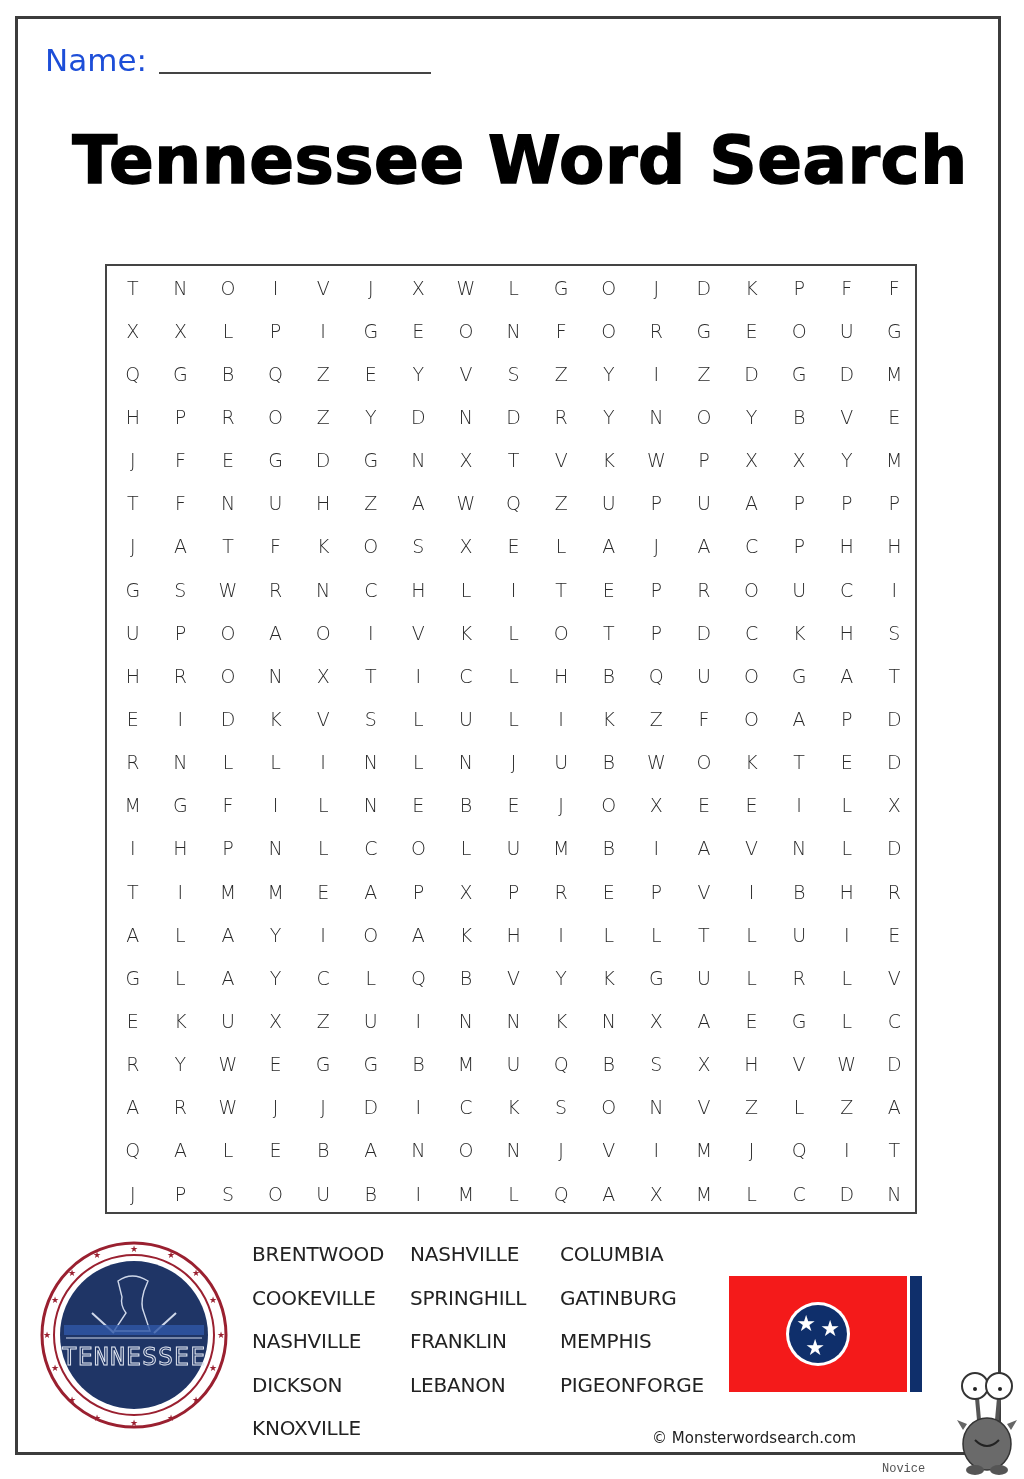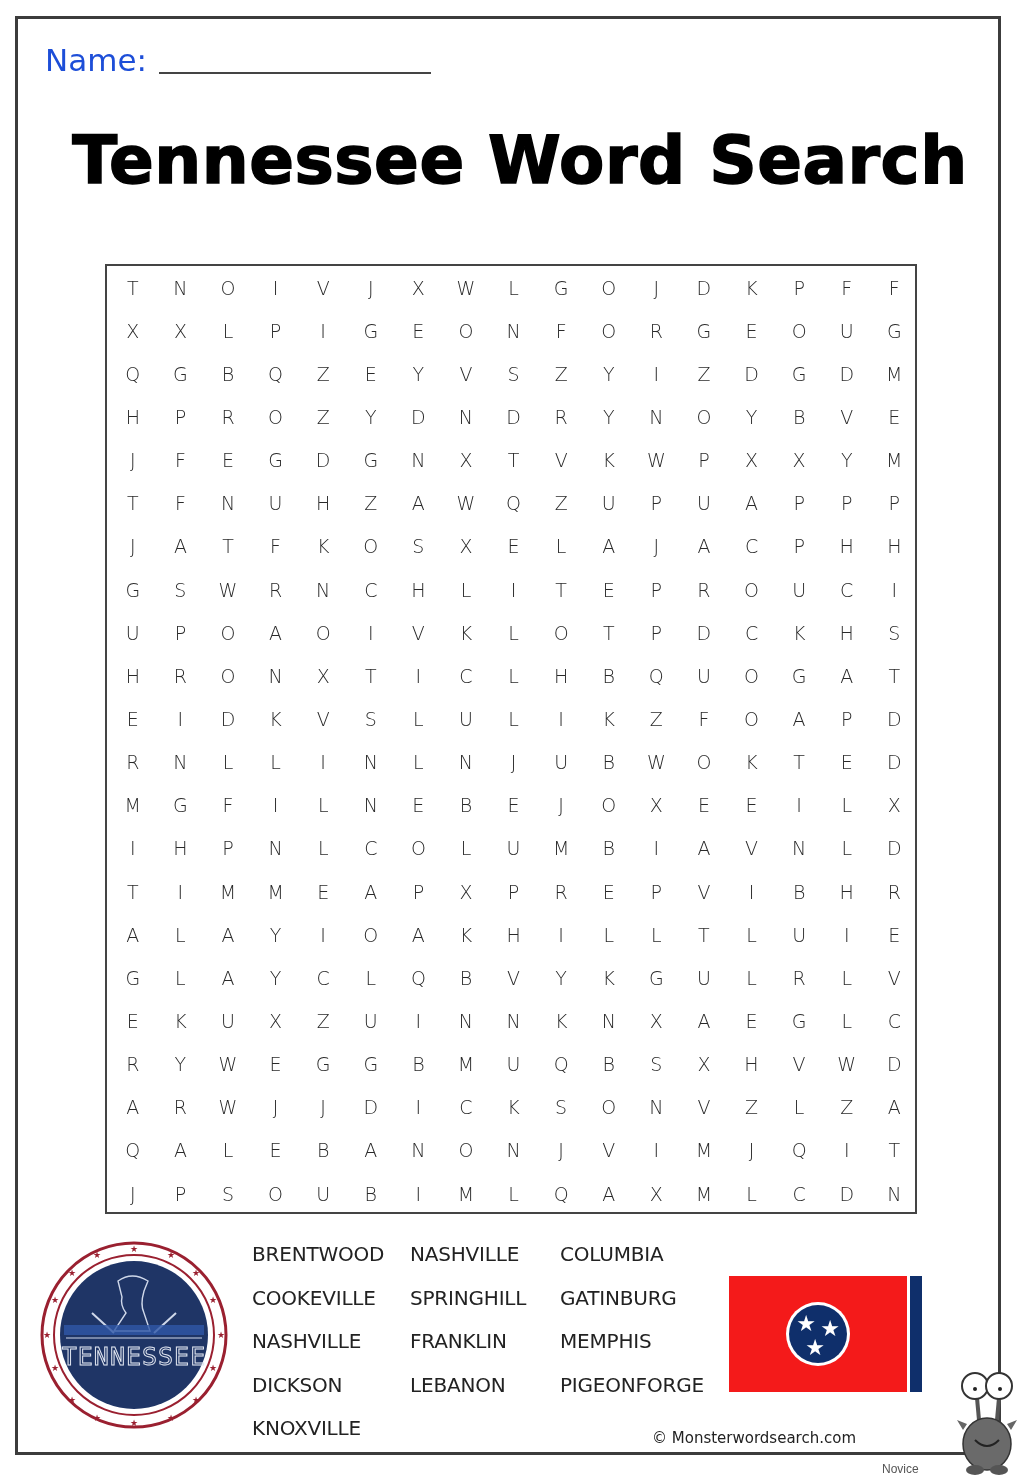--- a/index.html
+++ b/index.html
@@ -10,21 +10,21 @@
   .name-line { width: 272px; height: 0; border-bottom: 2px solid #444; margin-left: 12px; margin-bottom: 6px; }
   .title { position: absolute; left: 0; top: 122px; width: 1040px; text-align: center; font-family: "DejaVu Sans", sans-serif; font-weight: bold; font-size: 66px; letter-spacing: 0.5px; color: #000; -webkit-text-stroke: 1.5px #000; }
   .grid-box { position: absolute; left: 105px; top: 264px; width: 812px; height: 950px; border: 2px solid #444; box-sizing: border-box; }
   .grid { position: absolute; left: 2px; top: 0px; display: grid; grid-template-columns: repeat(17, 47.6px); grid-template-rows: repeat(22, 43.15px); }
   .cell { display: flex; align-items: center; justify-content: center; font-family: "DejaVu Sans", sans-serif; font-size: 19px; font-weight: 300; color: #2a2a2a; }
   .words { position: absolute; left: 252px; top: 1240px; display: grid; grid-template-columns: 158px 150px 150px; grid-auto-rows: 43.5px; }
   .word { font-family: "DejaVu Sans", sans-serif; font-size: 20px; color: #222; letter-spacing: -0.2px; line-height: 28px; }
   .badge { position: absolute; left: 40px; top: 1241px; width: 188px; height: 188px; }
   .flag { position: absolute; left: 729px; top: 1276px; width: 193px; height: 116px; }
   .copyright { position: absolute; left: 652px; top: 1429px; font-family: "DejaVu Sans", sans-serif; font-size: 15px; color: #222; }
-  .level { position: absolute; left: 882px; top: 1462px; font-family: Liberation Sans, sans-serif; font-size: 12px; color: #555; }
+  .level { position: absolute; left: 882px; top: 1462px; font-family: Liberation Mono, monospace; font-size: 12px; color: #555; }
   .monster { position: absolute; left: 955px; top: 1368px; width: 64px; height: 108px; }
 </style>
 </head>
 <body>
 
 <div class="page-frame"></div>
 
 <div class="name-row">
   <span class="name-label">Name:</span>
   <span class="name-line"></span>

